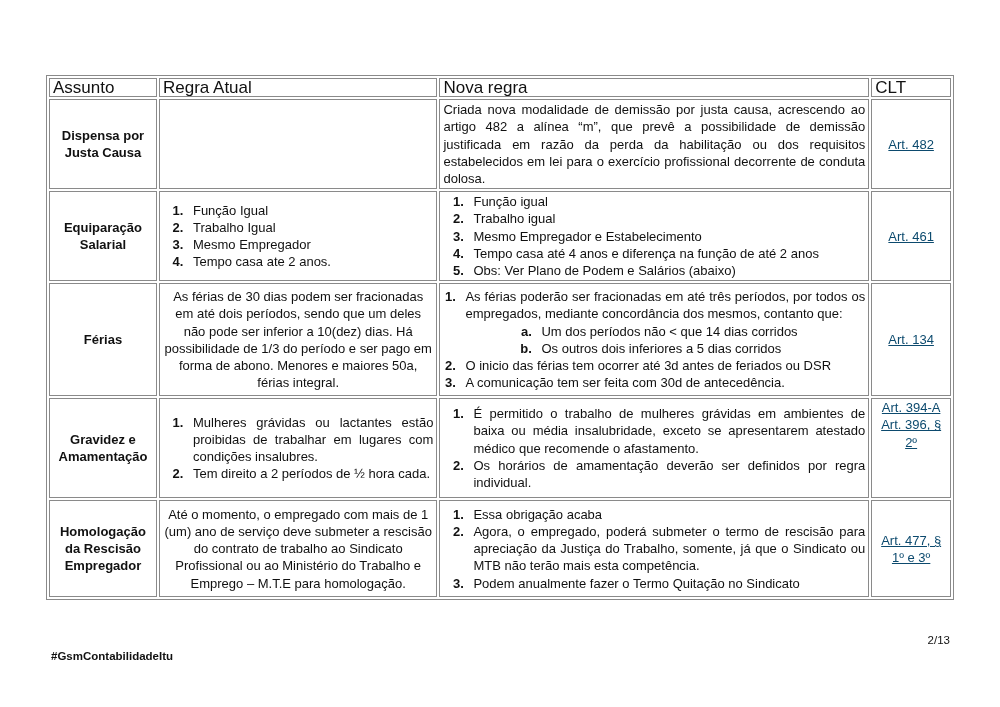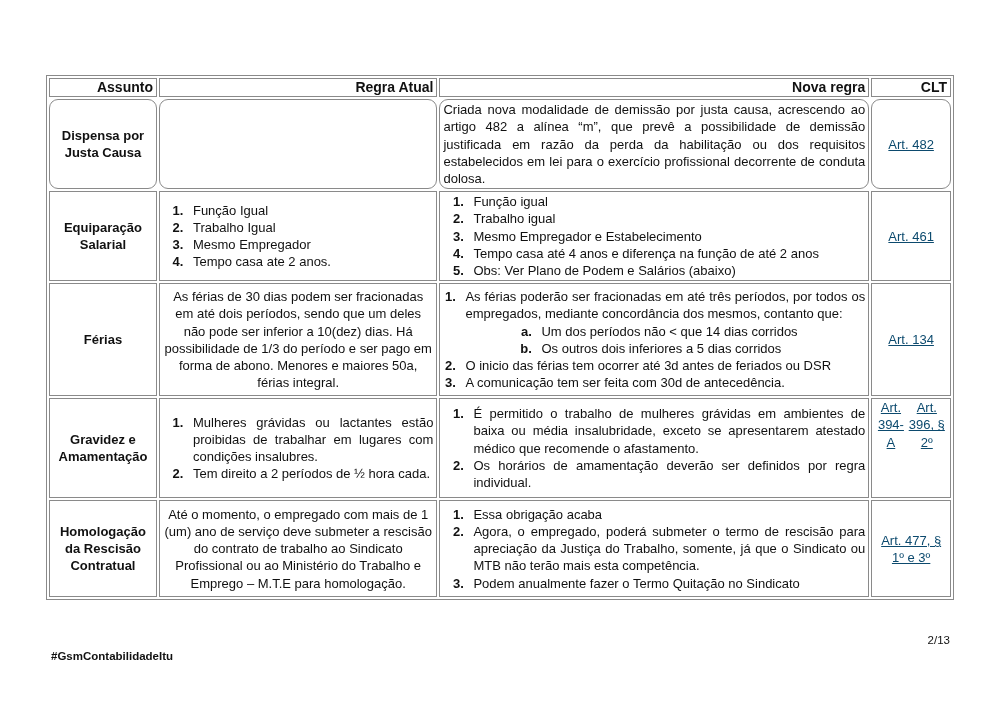--- a/index.html
+++ b/index.html
@@ -13,44 +13,44 @@
     border-collapse: separate; border-spacing: 2px;
     border: 1px solid #8a8a8a;
     table-layout: fixed;
     font-size: 13px; line-height: 17.2px;
   }
   table.main td, table.main th {
     border: 1px solid #8a8a8a;
     padding: 0 3px;
     vertical-align: middle;
   }
-  th { font-weight: bold; font-size: 14px; height: 17px; text-align: right; }
+  th { font-weight: normal; font-size: 17px; height: 17px; text-align: left; }
   td.subject { font-weight: bold; text-align: center; margin-left: 10px; }
   td.center { text-align: center; }
   td.just { text-align: justify; }
   td.clt { text-align: center; }
   a.clt-link { color: #0c4a6e; text-decoration: underline; }
   ol { margin: 0; padding-left: 24px; }
   ol li { padding-left: 6px; }
   ol li::marker { font-weight: bold; }
   ol.alpha { list-style-type: lower-alpha; padding-left: 70px; }
-  .row1 td { height: 88px; border-radius: 9px; }
+  .row1 td { height: 88px; }
   .row2 td { height: 88px; }
   .row3 td { height: 111px; }
   .row4 td { height: 98px; }
   .row5 td { height: 95px; }
   .footer-tag {
     position: absolute; left: 51px; top: 650px;
     font-size: 11.5px; font-weight: bold;
   }
   .page-num {
     position: absolute; right: 50px; top: 634px;
     font-size: 11.5px; font-weight: normal;
   }
-  .clt-stack { display: flex; height: 92px; }
+  .clt-stack { display: flex; flex-direction: column; height: 92px; }
 </style>
 </head>
 <body>
 
 <table class="main">
   <colgroup>
     <col style="width:107px">
     <col style="width:276px">
     <col style="width:426px">
     <col style="width:79px">
@@ -135,21 +135,21 @@
       </td>
       <td class="clt" style="vertical-align:top">
         <div class="clt-stack">
           <a class="clt-link" href="#">Art. 394-A</a>
           <a class="clt-link" href="#">Art. 396, § 2º</a>
         </div>
       </td>
     </tr>
 
     <tr class="row5">
-      <td class="subject">Homologação da Rescisão Contratual</td>
+      <td class="subject">Homologação da Rescisão Empregador</td>
       <td class="center">Até o momento, o empregado com mais de 1 (um) ano de serviço deve submeter a rescisão do contrato de trabalho ao Sindicato Profissional ou ao Ministério do Trabalho e Emprego – M.T.E para homologação.</td>
       <td class="just">
         <ol>
           <li>Essa obrigação acaba</li>
           <li>Agora, o empregado, poderá submeter o termo de rescisão para apreciação da Justiça do Trabalho, somente, já que o Sindicato ou MTB não terão mais esta competência.</li>
           <li>Podem anualmente fazer o Termo Quitação no Sindicato</li>
         </ol>
       </td>
       <td class="clt">
         <a class="clt-link" href="#">Art. 477, § 1º e 3º</a>

